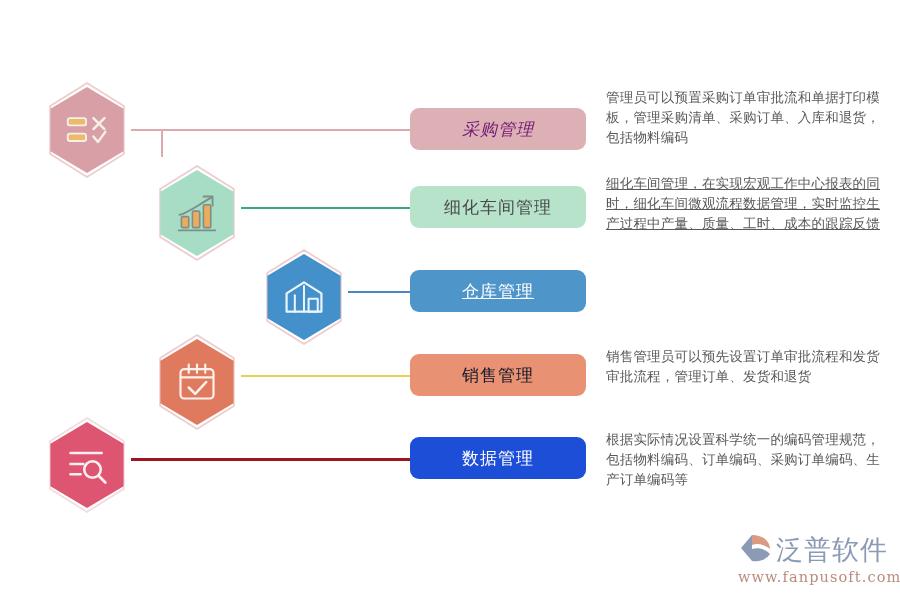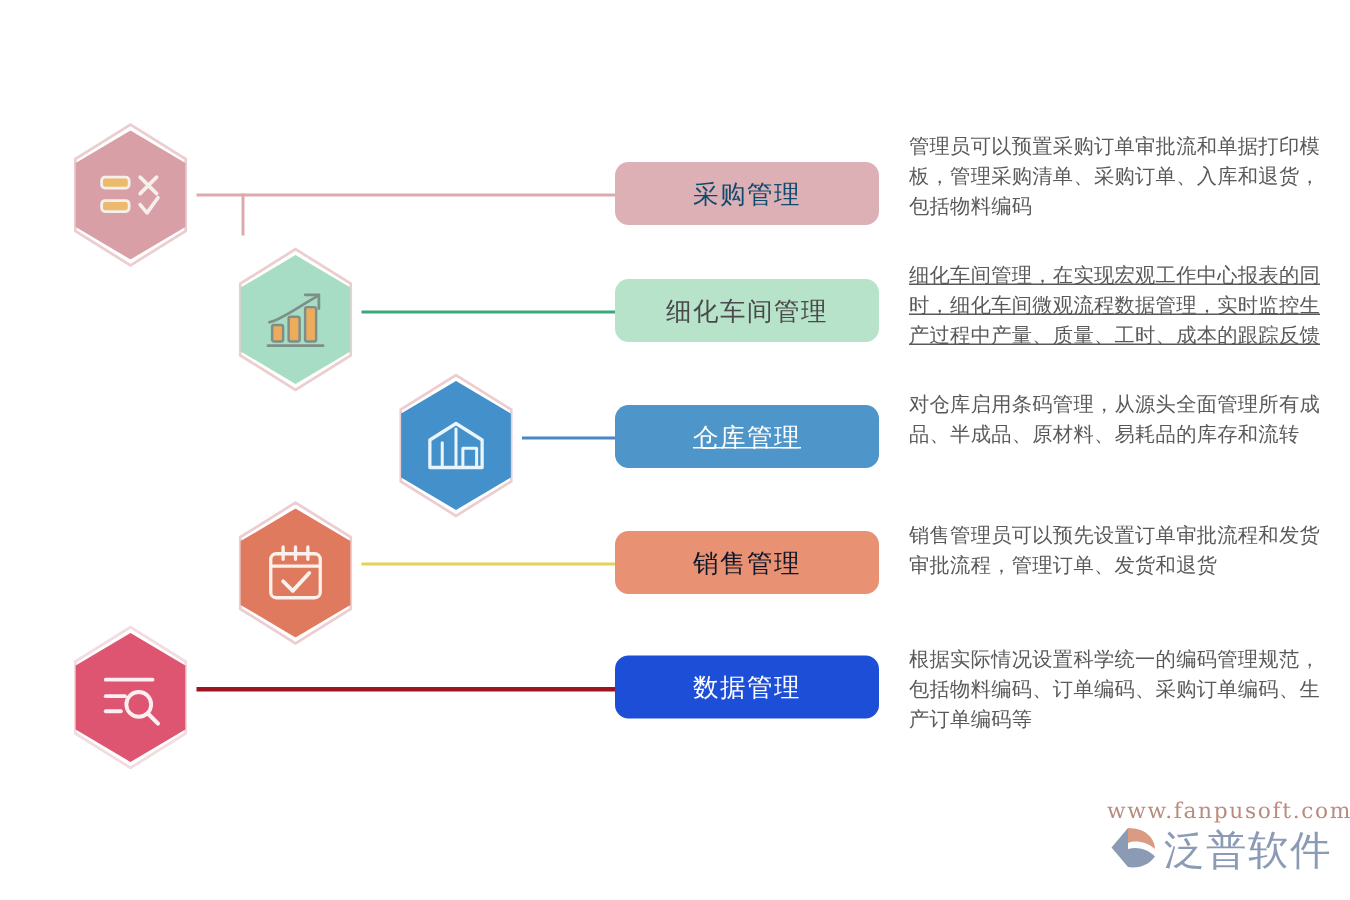--- a/index.html
+++ b/index.html
@@ -132,21 +132,21 @@
       </svg>
       <div class="hex-icon">
         <svg width="44" height="44" viewBox="0 0 48 48" fill="none">
           <rect x="3" y="11" width="20" height="8" rx="2.5" fill="#edb96b" stroke="#f5f0ec" stroke-width="2"></rect>
           <rect x="3" y="28" width="20" height="8" rx="2.5" fill="#edb96b" stroke="#f5f0ec" stroke-width="2"></rect>
           <path d="M31 11 L43 23 M43 11 L31 23" stroke="#f5f0ec" stroke-width="2.6" stroke-linecap="round"></path>
           <path d="M31 31 L36 37 L44 26" stroke="#f5f0ec" stroke-width="2.6" stroke-linecap="round" stroke-linejoin="round"></path>
         </svg>
       </div>
     </div>
-    <div class="pill" style="top: 108px; background: rgb(221, 176, 182); color: #0c4a6e;">
+    <div class="pill" style="top: 108px; background: rgb(221, 176, 182); color: #701a75; font-style: italic;">
       <span>采购管理</span>
     </div>
     <div class="desc" style="top: 88px;">管理员可以预置采购订单审批流和单据打印模板，管理采购清单、采购订单、入库和退货，包括物料编码</div>
     <div class="connector" style="left: 241px; top: 207px; width: 177px; background: rgb(58, 168, 119); height: 2px;"></div>
     <div class="hex-wrap" style="left: 151px; top: 161px;">
       <svg class="hex-outline" viewBox="0 0 100 104">
         <polygon points="50,1 90,26 90,78 50,103 10,78 10,26" fill="none" stroke="#eccdd0" stroke-width="2"></polygon>
       </svg>
       <svg class="hex-fill" viewBox="0 0 76 87">
         <polygon points="38,0 75,22 75,65 38,87 1,65 1,22" fill="#a6ddc4"></polygon>
@@ -179,21 +179,20 @@
           <path d="M5 20 L24 8 L43 20 L43 40 L5 40 Z" stroke="#eaf4fb" stroke-width="2.4" fill="none" stroke-linejoin="round"></path>
           <path d="M14 22 L14 40" stroke="#eaf4fb" stroke-width="2.2" stroke-linecap="round"></path>
           <path d="M24 12 L24 40" stroke="#eaf4fb" stroke-width="2.2" stroke-linecap="round"></path>
           <rect x="29" y="26" width="10" height="14" stroke="#eaf4fb" stroke-width="2.2" fill="none" stroke-linejoin="round"></rect>
         </svg>
       </div>
     </div>
     <div class="pill" style="top: 270px; background: rgb(78, 149, 201); color: rgb(255, 255, 255); text-decoration: underline;">
       <span>仓库管理</span>
     </div>
-    <div class="desc" style="top: 260px;">对仓库启用条码管理，从源头全面管理所有成品、半成品、原材料、易耗品的库存和流转</div>
     <div class="connector" style="left: 241px; top: 375px; width: 177px; background: rgb(232, 207, 85); height: 2px;"></div>
     <div class="hex-wrap" style="left: 151px; top: 330px;">
       <svg class="hex-outline" viewBox="0 0 100 104">
         <polygon points="50,1 90,26 90,78 50,103 10,78 10,26" fill="none" stroke="#eccdd0" stroke-width="2"></polygon>
       </svg>
       <svg class="hex-fill" viewBox="0 0 76 87">
         <polygon points="38,0 75,22 75,65 38,87 1,65 1,22" fill="#e07a5f"></polygon>
       </svg>
       <div class="hex-icon">
         <svg width="44" height="44" viewBox="0 0 48 48" fill="none">
@@ -224,23 +223,23 @@
           <circle cx="30" cy="29" r="9" stroke="#fdeff1" stroke-width="2.8" fill="none"></circle>
           <path d="M37 36 L44 43" stroke="#fdeff1" stroke-width="3" stroke-linecap="round"></path>
         </svg>
       </div>
     </div>
     <div class="pill" style="top: 437px; background: #1d4ed8; color: rgb(255, 255, 255);">
       <span>数据管理</span>
     </div>
     <div class="desc" style="top: 430px;">根据实际情况设置科学统一的编码管理规范，包括物料编码、订单编码、采购订单编码、生产订单编码等</div>
     <div id="logo">
-      <div id="logo-url">www.fanpusoft.com</div>
       <div id="logo-row">
         <span style="margin-right: 4px;"><svg width="34" height="32" viewBox="0 0 34 32">
             <path d="M3 16 L14 3 L14 29 Z" fill="#8c9bb5"></path>
             <path d="M14 3 C27 3 32 11 32 17 C26 12 19 11 14 13 Z" fill="#d99b82"></path>
             <path d="M14 17 C22 15 28 18 32 22 C27 29 19 30 14 29 Z" fill="#8c9bb5"></path>
           </svg></span>
         <span id="logo-text">泛普软件</span>
       </div>
+      <div id="logo-url">www.fanpusoft.com</div>
     </div>
   </div>
 
 </body></html>

